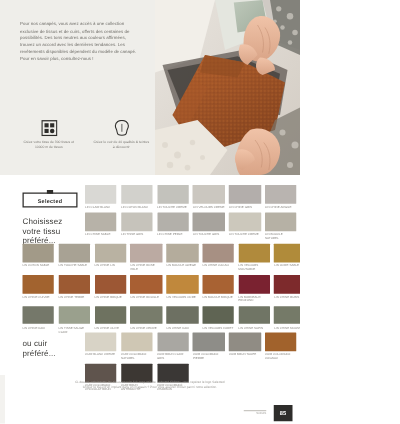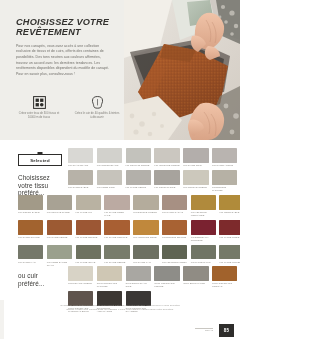--- a/index.html
+++ b/index.html
@@ -86,21 +86,20 @@
 </head>
 <body>
 
 <div class="page">
 
   <div class="edge-left"></div>
 
   <div class="top">
 
     <div class="top-left">
-      <div class="hero-title">CHOISISSEZ VOTRE REVÊTEMENT</div>
       <p class="hero-body">Pour nos canapés, vous avez accès à une collection exclusive de tissus et de cuirs, offerts des centaines de possibilités. Des tons neutres aux couleurs affirmées, trouvez un accord avec les dernières tendances. Les revêtements disponibles dépendent du modèle de canapé. Pour en savoir plus, consultez-nous !</p>
     </div>
 
     <div class="hero-icons">
       <div class="icon-block">
         <span class="ico">
           <svg viewBox="0 0 13 13" width="13" height="13">
             <rect x="0.6" y="0.6" width="11.8" height="11.8" fill="none" stroke="#2e2d2b" stroke-width="1"></rect>
             <rect x="2.6" y="2.6" width="3.3" height="3.3" fill="#2e2d2b"></rect>
             <rect x="7.1" y="2.6" width="3.3" height="3.3" fill="#2e2d2b"></rect>

